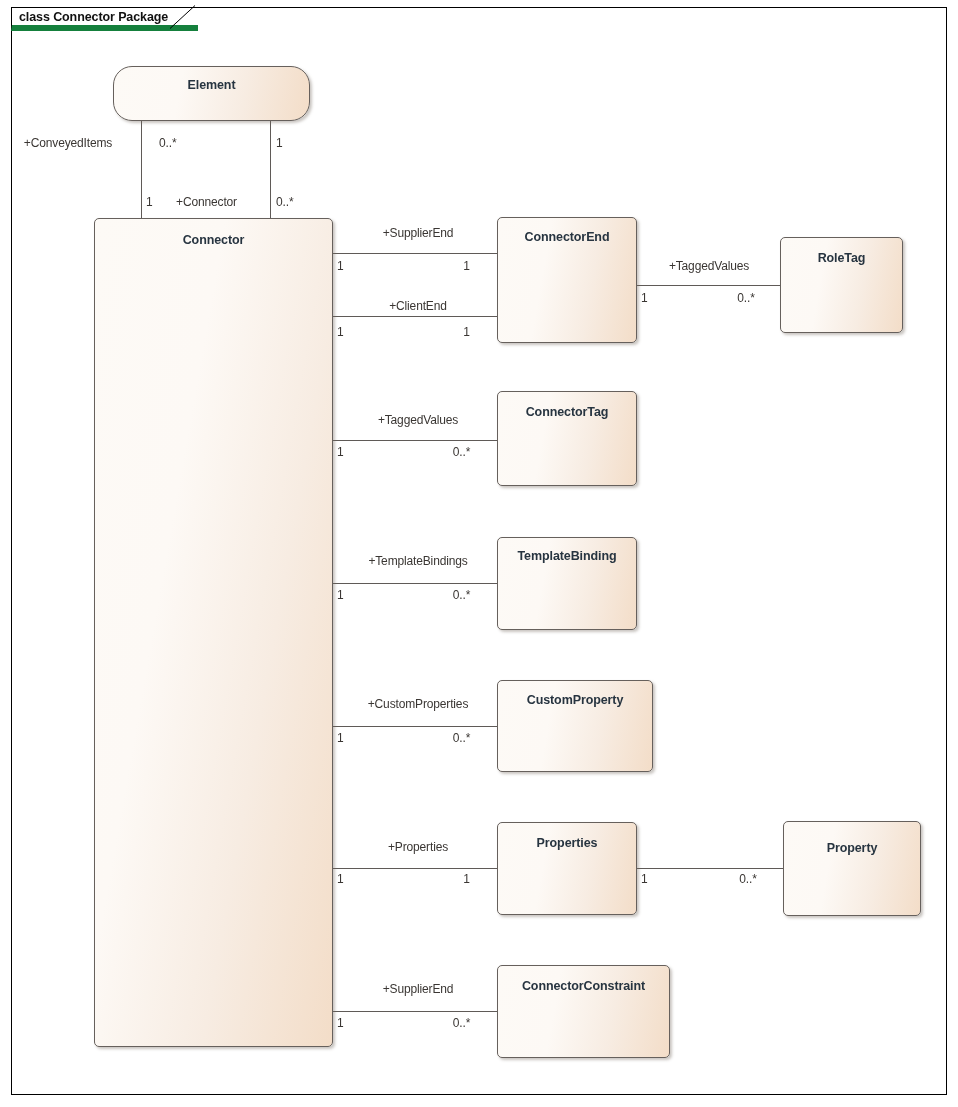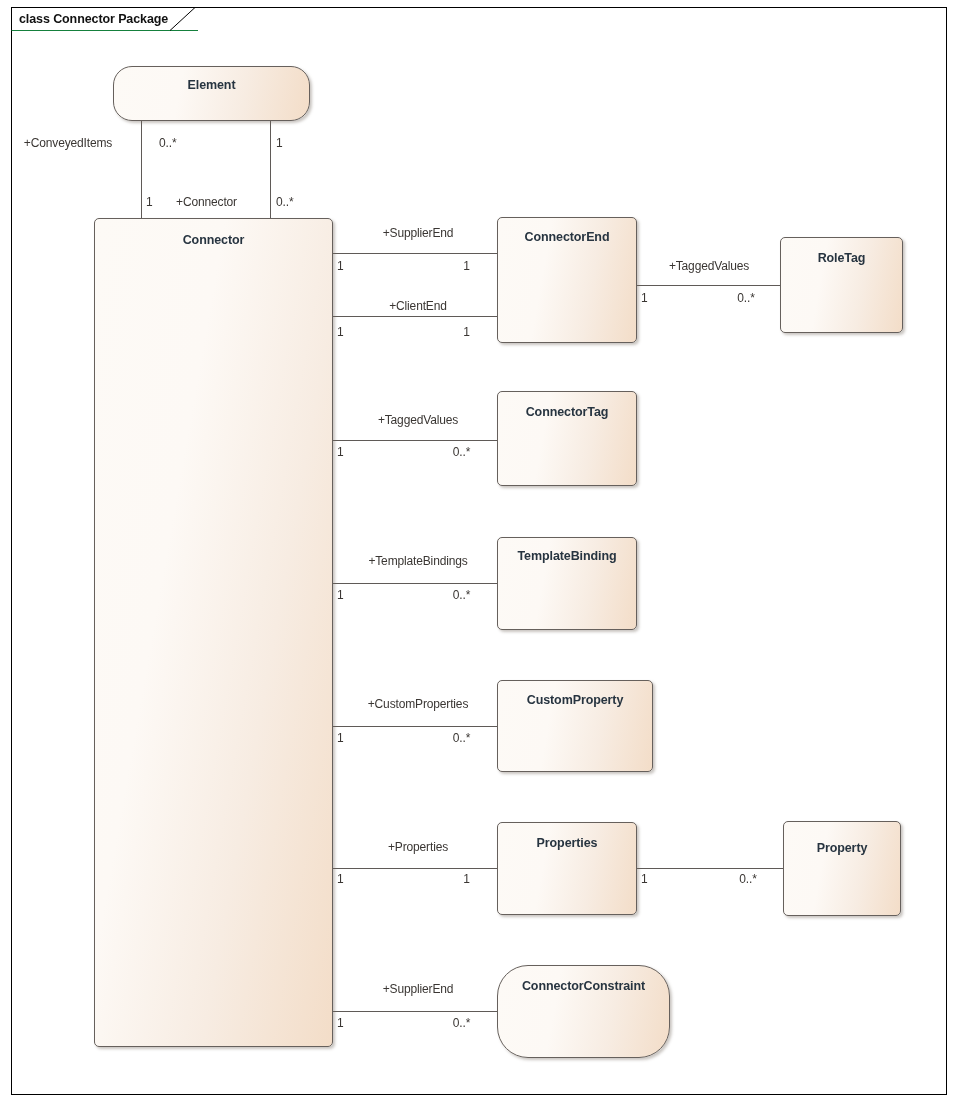--- a/index.html
+++ b/index.html
@@ -29,21 +29,21 @@
     background: transparent;
   }
   .frame-tab {
     position: absolute;
     left: 11px;
     top: 7px;
     height: 24px;
     box-sizing: border-box;
     background: #ffffff;
     border-right: none;
-    border-bottom: 1px solid #15803d;
+    border-bottom: 6px solid #15803d;
     padding: 0 0 0 7px;
     display: flex;
     align-items: center;
     z-index: 6;
   }
   .frame-tab-label {
     font-size: 12.5px;
     font-weight: bold;
     color: #111111;
     white-space: nowrap;
@@ -160,25 +160,25 @@
   </div>
 
   <div class="uml-class" style="left:497px; top:680px; width:156px; height:92px;">
     <div class="uml-class-name" style="top:12px;">CustomProperty</div>
   </div>
 
   <div class="uml-class" style="left:497px; top:822px; width:140px; height:93px;">
     <div class="uml-class-name" style="top:13px;">Properties</div>
   </div>
 
-  <div class="uml-class" style="left:783px; top:821px; width:118px; height:95px;">
+  <div class="uml-class" style="left:783px; top:821px; width:138px; height:95px;">
     <div class="uml-class-name" style="top:19px;">Property</div>
   </div>
 
-  <div class="uml-class" style="left:497px; top:965px; width:173px; height:93px;border-radius:31px;">
+  <div class="uml-class" style="left:497px; top:965px; width:173px; height:93px;">
     <div class="uml-class-name" style="top:13px;">ConnectorConstraint</div>
   </div>
 
   <div class="assoc-label role ta-right" style="left:0px; top:136px; width:136px;">+ConveyedItems</div>
   <div class="assoc-label mult ta-left" style="left:159px; top:136px; width:40px;">0..*</div>
   <div class="assoc-label mult ta-left" style="left:146px; top:195px; width:30px;">1</div>
 
   <div class="assoc-label mult ta-left" style="left:276px; top:136px; width:30px;">1</div>
   <div class="assoc-label role ta-right" style="left:150px; top:195px; width:113px;">+Connector</div>
   <div class="assoc-label mult ta-left" style="left:276px; top:195px; width:40px;">0..*</div>

